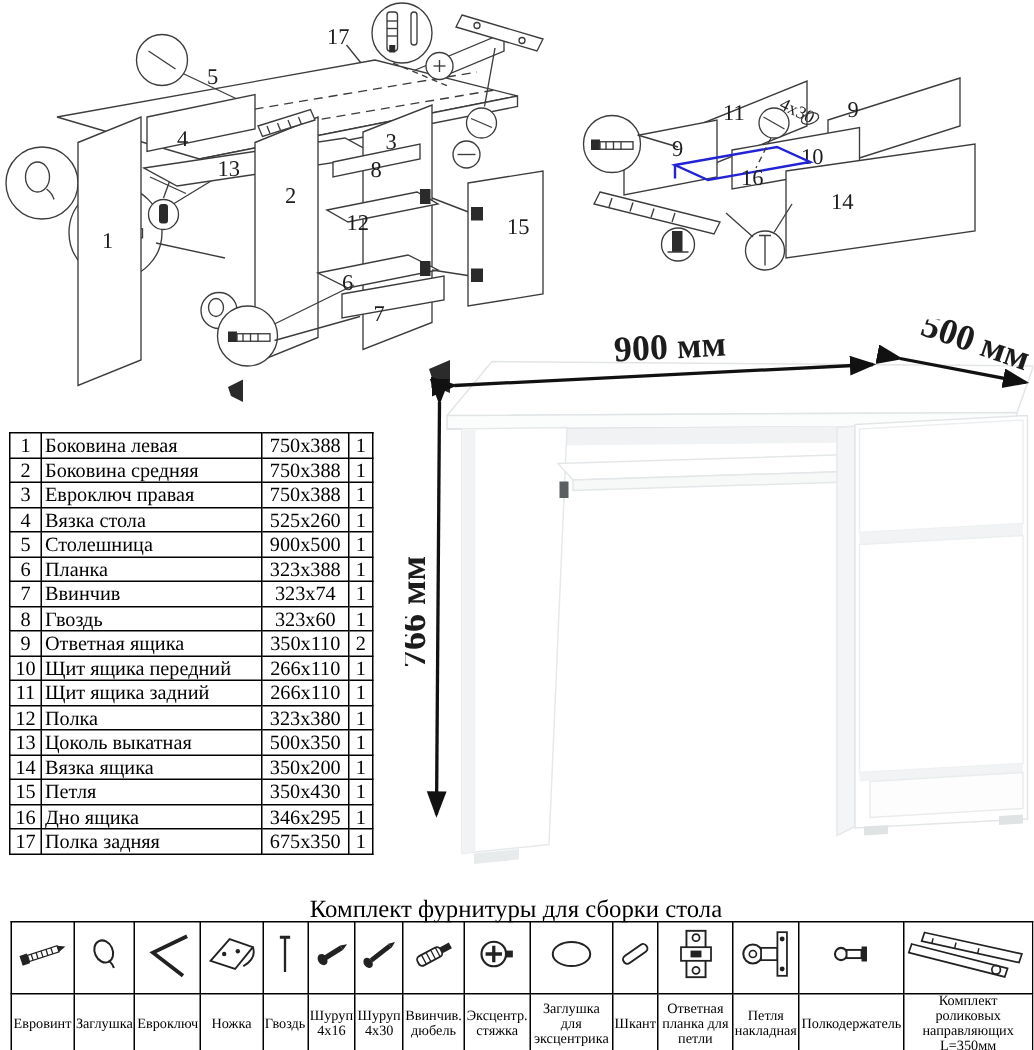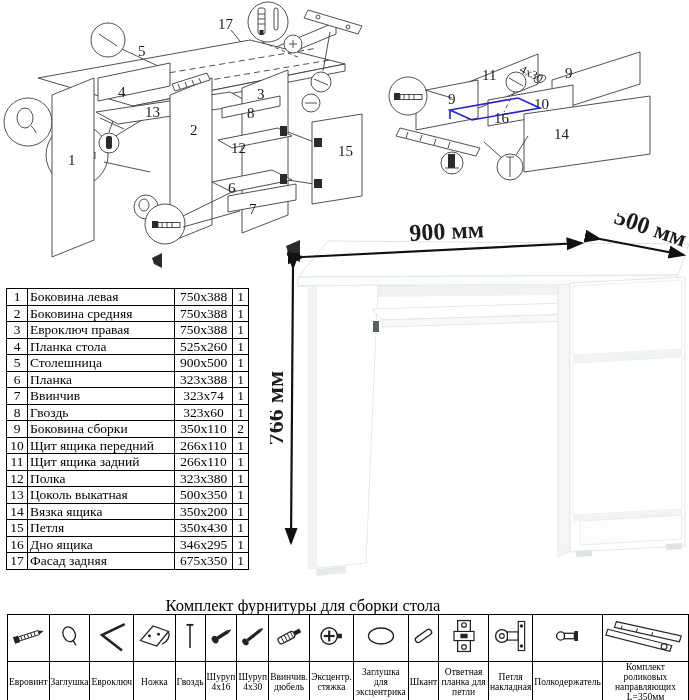--- a/index.html
+++ b/index.html
@@ -6,21 +6,21 @@
   body{width:689px;height:700px;position:relative;background:#fff;
        font-family:"Liberation Serif",serif;color:#000;overflow:hidden;}
   .abs{position:absolute;}
   svg text{font-family:"Liberation Serif",serif;fill:#1c1c1c;}
   
   #parts{left:6px;top:288px;border-collapse:collapse;table-layout:fixed;}
   #parts td{border:1px solid #000;font-size:13.5px;line-height:15.5px;
             padding:0 2px;height:15.5px;white-space:nowrap;overflow:hidden;}
   #parts td.c{text-align:center;padding:0 1px;}
   
-  #hwtitle{left:0;top:596px;width:606px;text-align:center;font-size:16.5px;}
+  #hwtitle{left:0;top:596px;width:606px;text-align:center;font-size:16.5px;padding-left:41px;}
   #hw{left:7px;top:614px;border-collapse:collapse;table-layout:fixed;}
   #hw td{border:1px solid #000;text-align:center;vertical-align:middle;
          padding:0;overflow:hidden;}
   #hw tr.icons td{height:44px;}
   #hw tr.names td{height:26px;font-size:9.5px;line-height:10px;padding:0 1px;}
   .ln{stroke:#3c3c3c;stroke-width:0.9;fill:none;}
   .pnl{stroke:#3c3c3c;stroke-width:0.9;fill:#ffffff;}
   .dk{fill:#2b2b2b;stroke:none;}
   .num{font-size:15px;}
 </style>
@@ -254,21 +254,21 @@
         <td class="c">1</td>
       </tr>
     <tr>
         <td class="c">3</td>
         <td>Евроключ правая</td>
         <td class="c">750x388</td>
         <td class="c">1</td>
       </tr>
     <tr>
         <td class="c">4</td>
-        <td>Планка стола</td>
+        <td>Вязка стола</td>
         <td class="c">525x260</td>
         <td class="c">1</td>
       </tr>
     <tr>
         <td class="c">5</td>
         <td>Столешница</td>
         <td class="c">900x500</td>
         <td class="c">1</td>
       </tr>
     <tr>
@@ -284,21 +284,21 @@
         <td class="c">1</td>
       </tr>
     <tr>
         <td class="c">8</td>
         <td>Гвоздь</td>
         <td class="c">323x60</td>
         <td class="c">1</td>
       </tr>
     <tr>
         <td class="c">9</td>
-        <td>Боковина сборки</td>
+        <td>Ответная ящика</td>
         <td class="c">350x110</td>
         <td class="c">2</td>
       </tr>
     <tr>
         <td class="c">10</td>
         <td>Щит ящика передний</td>
         <td class="c">266x110</td>
         <td class="c">1</td>
       </tr>
     <tr>
@@ -332,21 +332,21 @@
         <td class="c">1</td>
       </tr>
     <tr>
         <td class="c">16</td>
         <td>Дно ящика</td>
         <td class="c">346x295</td>
         <td class="c">1</td>
       </tr>
     <tr>
         <td class="c">17</td>
-        <td>Фасад задняя</td>
+        <td>Полка задняя</td>
         <td class="c">675x350</td>
         <td class="c">1</td>
       </tr>
   </tbody>
 </table>
 
 <div id="hwtitle" class="abs">Комплект фурнитуры для сборки стола</div>
 
 <table id="hw" class="abs">
   <colgroup>

